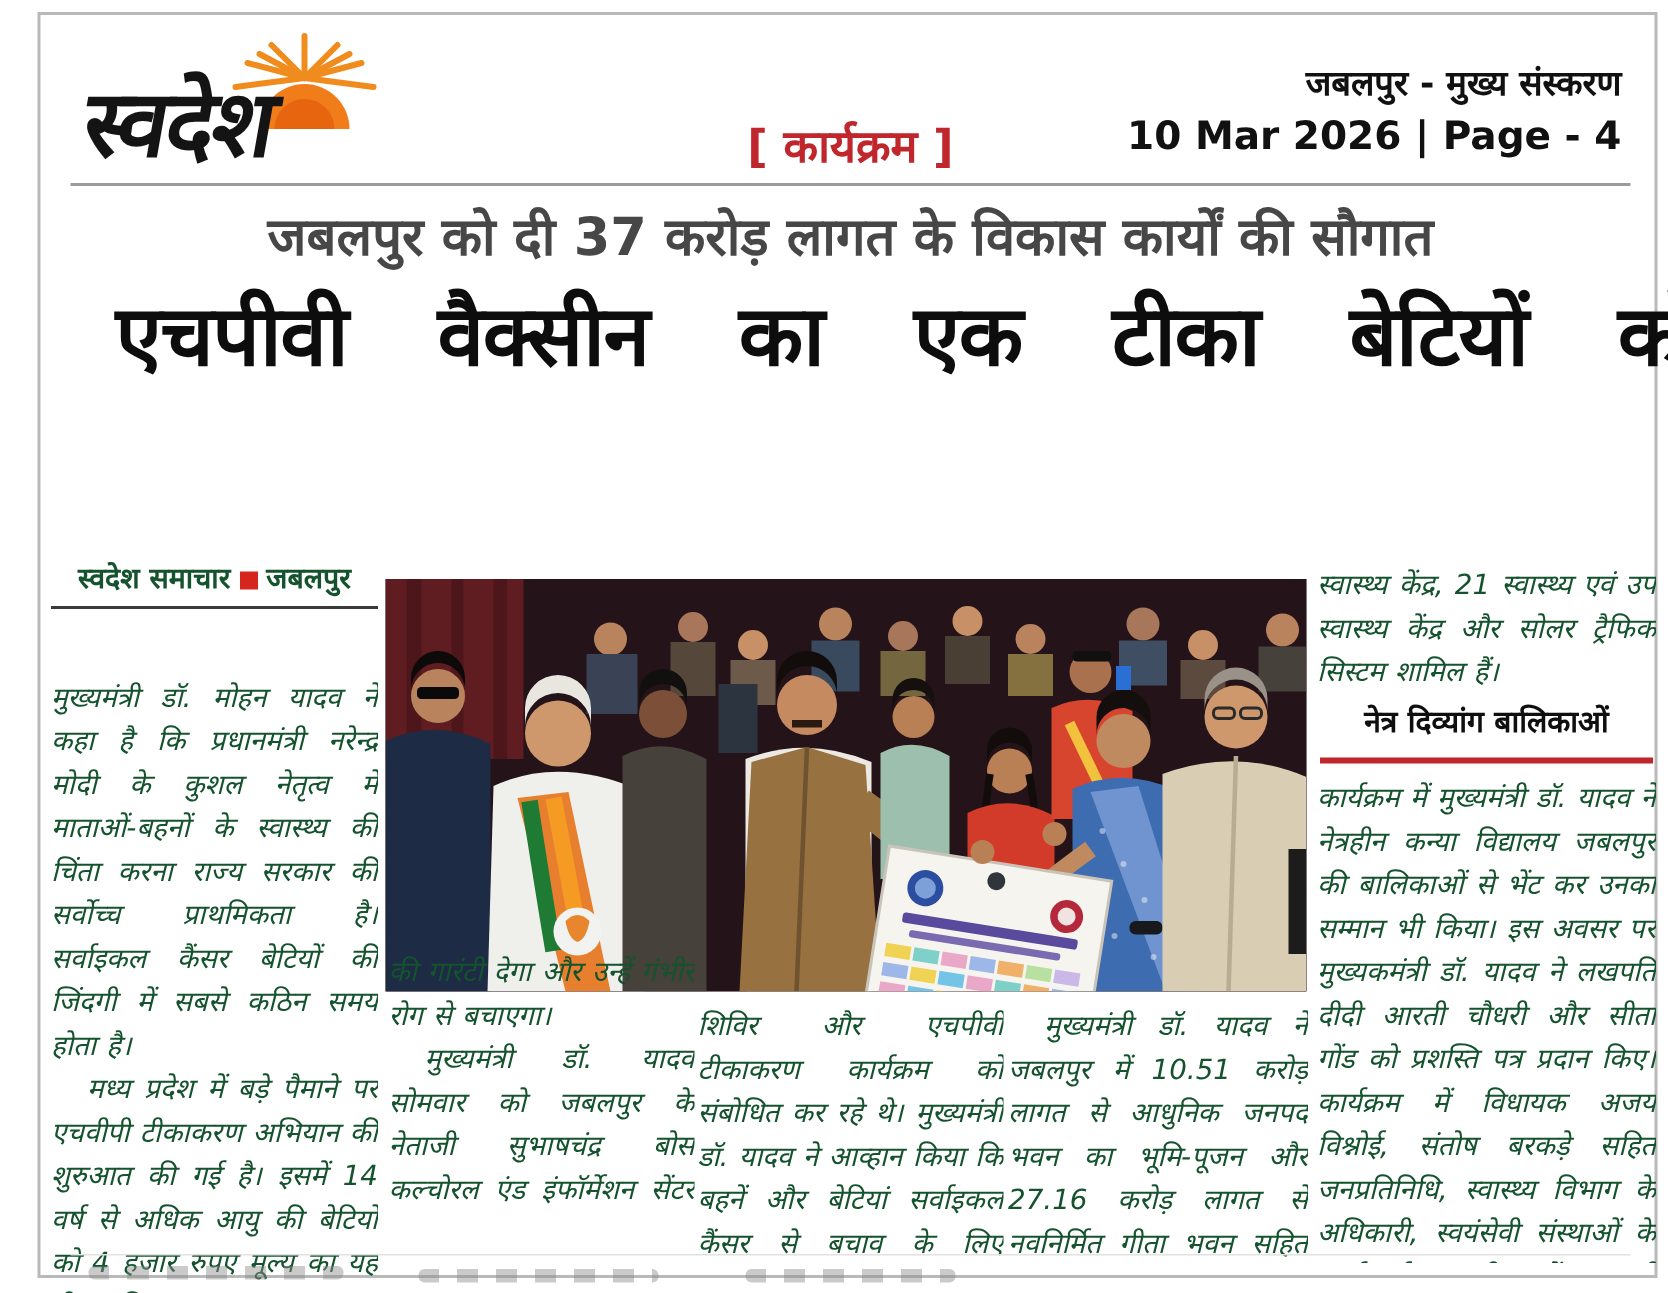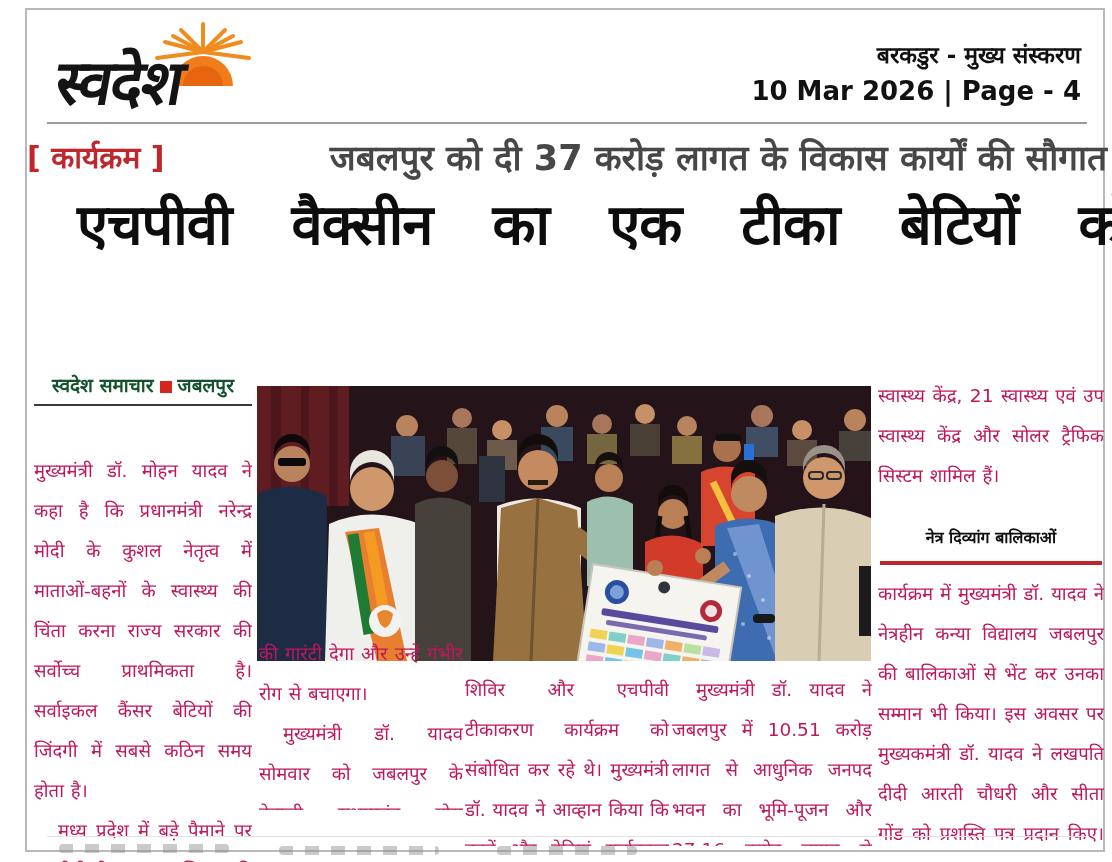--- a/index.html
+++ b/index.html
@@ -19,47 +19,47 @@
     position:absolute; left:0; bottom:2px; font-size:62px; font-weight:800;
     transform:skewX(-10deg); letter-spacing:-2px; color:#141414; white-space:nowrap;
   }
   .edition-block { position:absolute; right:22px; top:28px; text-align:right; }
   .edition-line { font-size:23px; font-weight:700; color:#111; }
   .date-line { font-size:26px; font-weight:700; color:#111; margin-top:6px; }
   .header-rule { position:absolute; left:20px; top:112px; width:1040px; height:2px; background:#9b9b9b; }
   
   .kicker-row {
     position:absolute; left:0; top:122px; width:1080px; height:48px;
-    display:flex; align-items:center; justify-content:space-between; gap:16px; white-space:nowrap;
+    display:flex; align-items:center; justify-content:flex-end; gap:16px; white-space:nowrap;flex-direction:column;
   }
   .kicker-label { color:#c0272d; font-size:30px; font-weight:800; }
   .kicker-text { color:#474747; font-size:35px; font-weight:600; }
   
   .headline { position:absolute; left:10px; top:172px; width:1058px; }
   .headline .hl-line {
     font-size:56px; font-weight:800; color:#0d0d0d; letter-spacing:-1px;
     line-height:86px; text-align:justify; text-align-last:justify; white-space:nowrap; width:100%;margin-left:40px;
   }
   
   .byline {
     position:absolute; left:7px; top:362px; width:218px; text-align:center;
     font-size:19px; font-weight:700; color:#14532d;
     border-bottom:2px solid #3a3a3a; padding-bottom:6px;
   }
   .byline-sq { display:inline-block; width:12px; height:12px; background:#d6251d; margin:0 6px; vertical-align:middle; }
   
   .col { position:absolute; overflow:hidden; text-align:justify; }
-  .col p { font-size:18.5px; line-height:40px; color:#be185d; word-spacing:1px; }
+  .col p { font-size:18.5px; line-height:29px; color:#14532d; word-spacing:1px;font-style:italic; }
   .col p.indent { text-indent:24px; }
   .col1 { left:7px;  top:396px; width:218px; height:438px;margin-top:45px; }
   .col2 { left:232px; top:624px; width:204px; height:176px; }
   .col3 { left:438px; top:660px; width:204px; height:176px; }
   .col4 { left:645px; top:660px; width:200px; height:176px; }
   .col5 { left:851px; top:366px; width:226px; height:466px; }
-  .subhead { margin-top:26px; text-align:center; font-size:16px; font-weight:800; line-height:31px; color:#0f0f0f; }
+  .subhead { margin-top:3px; text-align:center; font-size:20px; font-weight:800; line-height:31px; color:#0f0f0f; }
   .subhead-rule { height:4px; background:#c0272d; margin:8px 2px 9px 2px; }
   
   .article-photo { position:absolute; left:230px; top:376px; width:614px; height:275px; overflow:hidden; background:#241318; }
   .article-photo svg { display:block; }
   
   .bottom-hairline { position:absolute; left:20px; top:826px; width:1040px; height:1px; background:#e2e2e2; }
   .remnant {
     position:absolute; height:9px; opacity:.45; border-radius:4px;
     background:repeating-linear-gradient(90deg,#8a8a8a 0 14px,transparent 14px 26px);
   }
@@ -85,21 +85,21 @@
         <line x1="60" y1="30" x2="30" y2="14"></line>
         <line x1="60" y1="30" x2="90" y2="14"></line>
       </g>
       <path d="M30 64 A30 30 0 0 1 90 64 Z" fill="#f07c1a"></path>
       <path d="M40 64 A20 20 0 0 1 80 64 Z" fill="#e8650f"></path>
     </svg>
     <div class="logo-text">स्वदेश</div>
   </div>
 
   <div class="edition-block">
-    <div class="edition-line">बरकडुर - मुख्य संस्करण</div>
+    <div class="edition-line">जबलपुर - मुख्य संस्करण</div>
     <div class="date-line">10 Mar 2026 | Page -  4</div>
   </div>
 
   <div class="header-rule"></div>
 
   <div class="kicker-row">
     <span class="kicker-label">[ कार्यक्रम ]</span>
     <span class="kicker-text">जबलपुर को दी 37 करोड़ लागत के विकास कार्यों की सौगात</span>
   </div>
 

